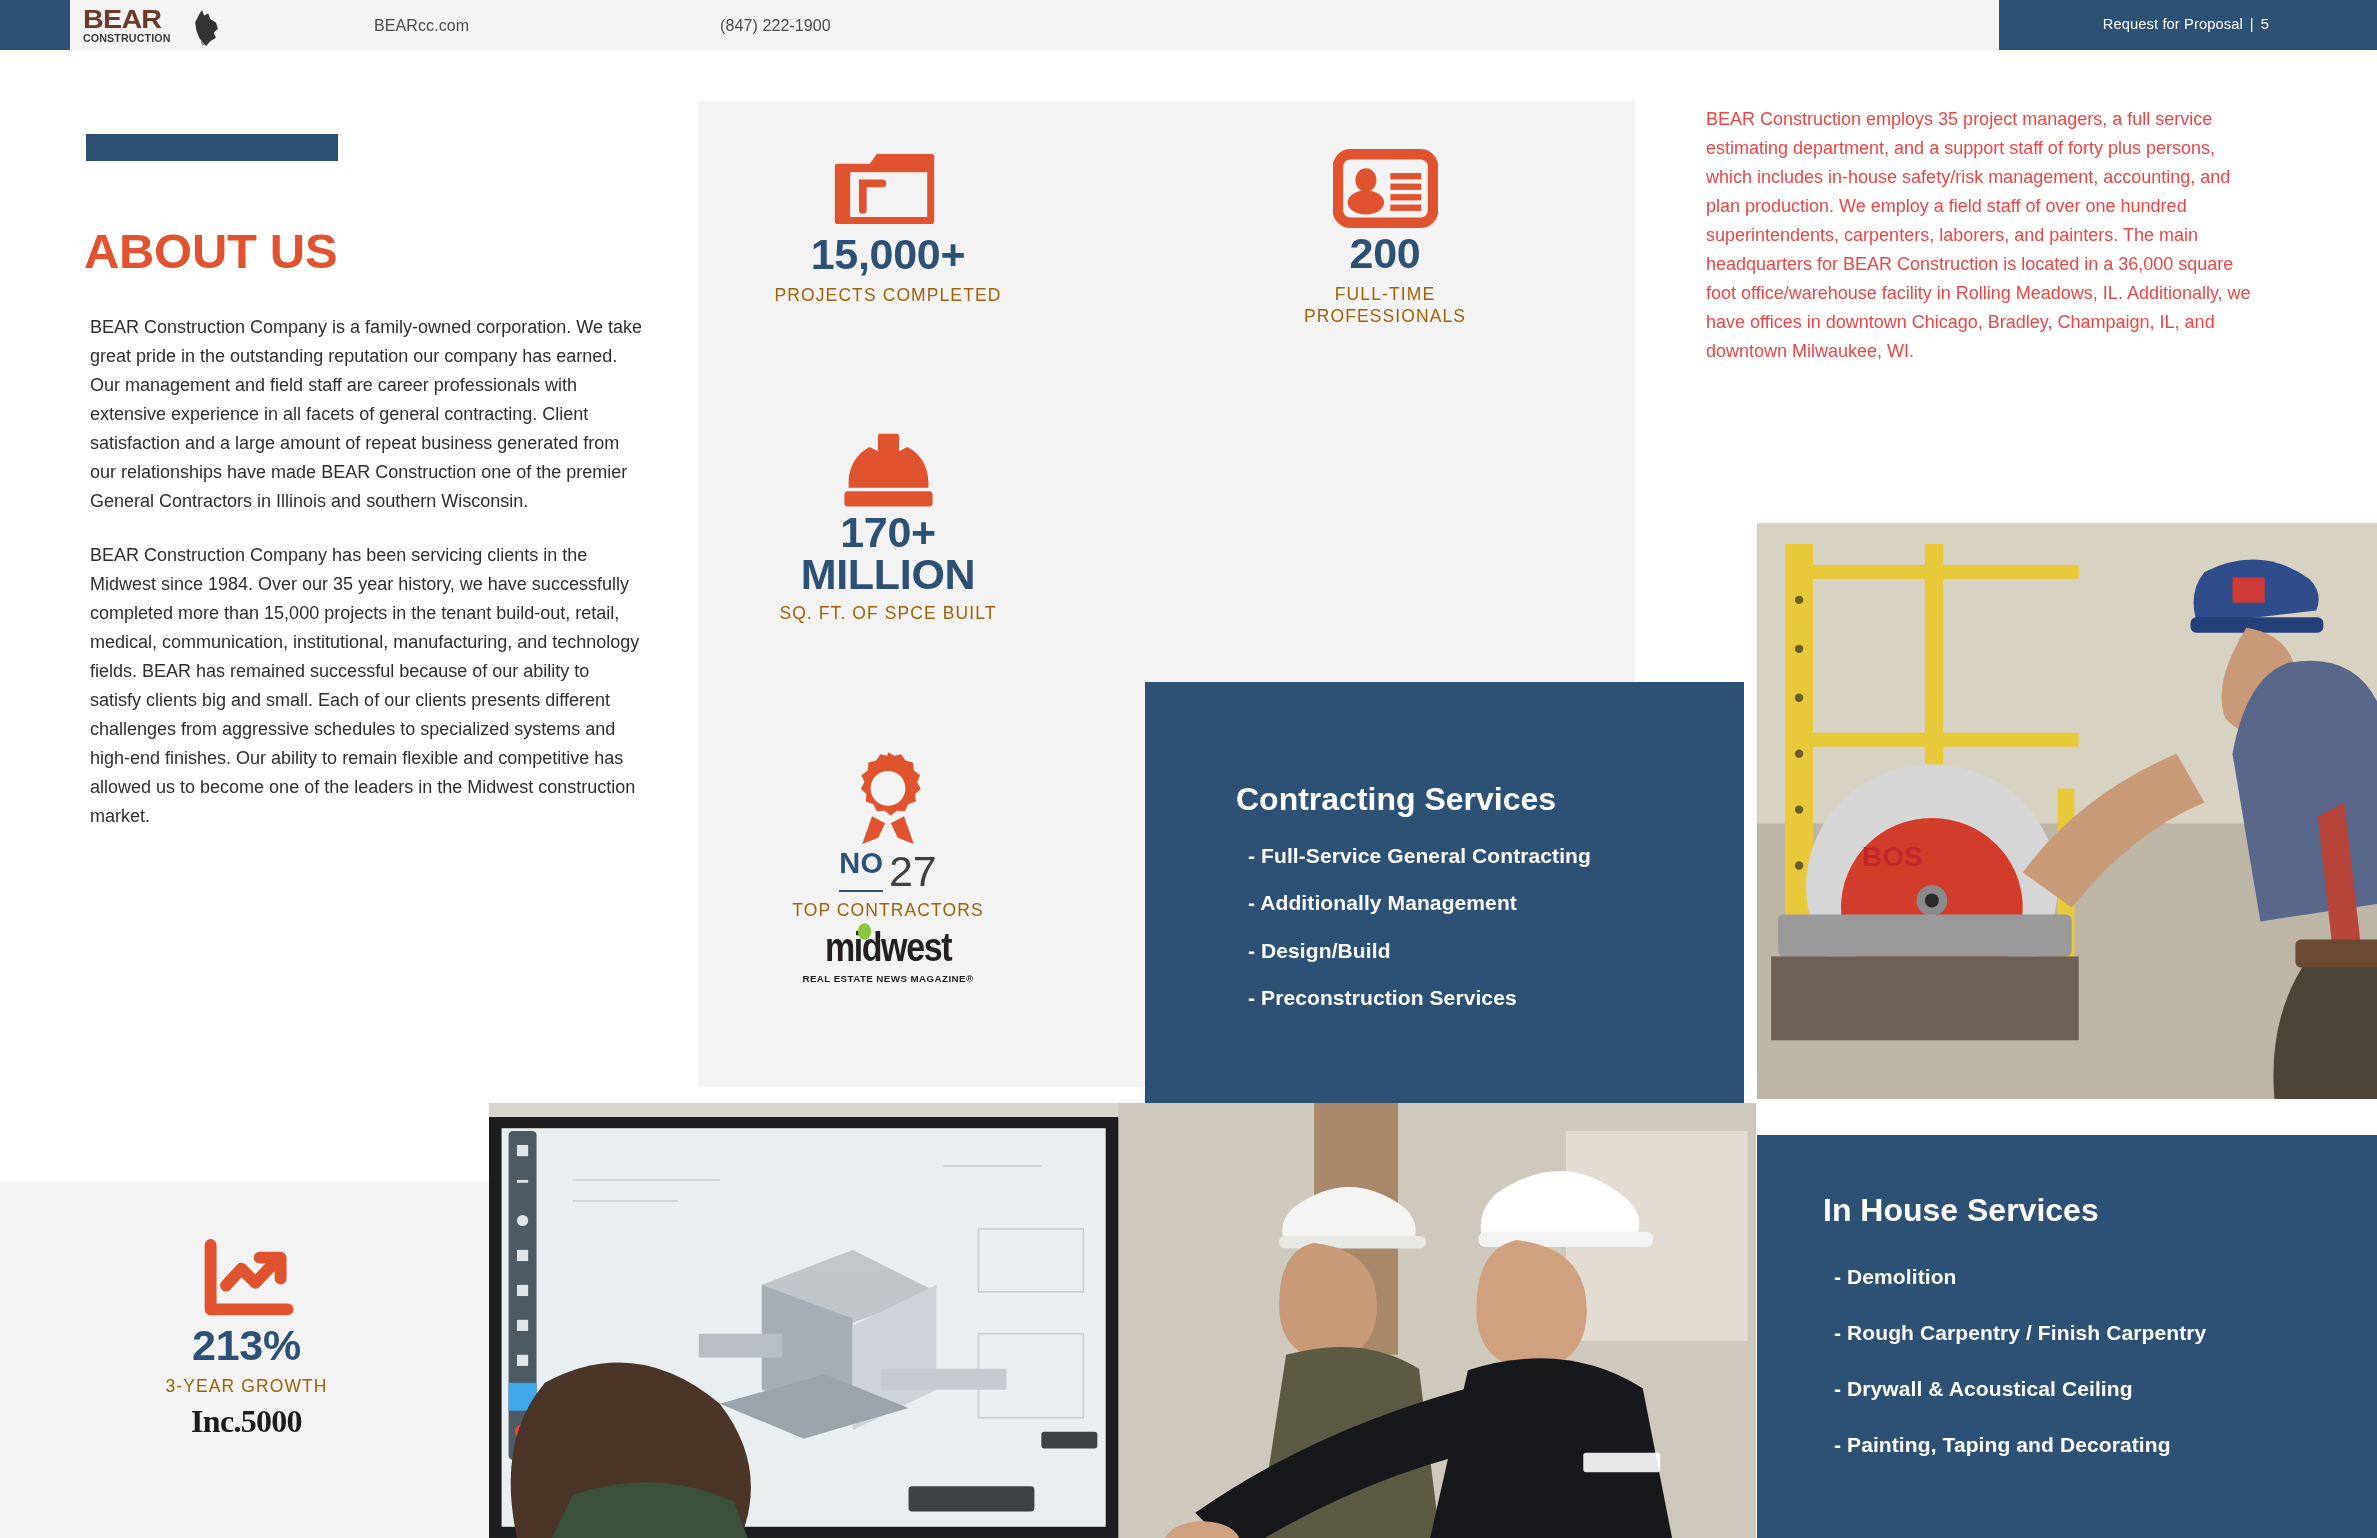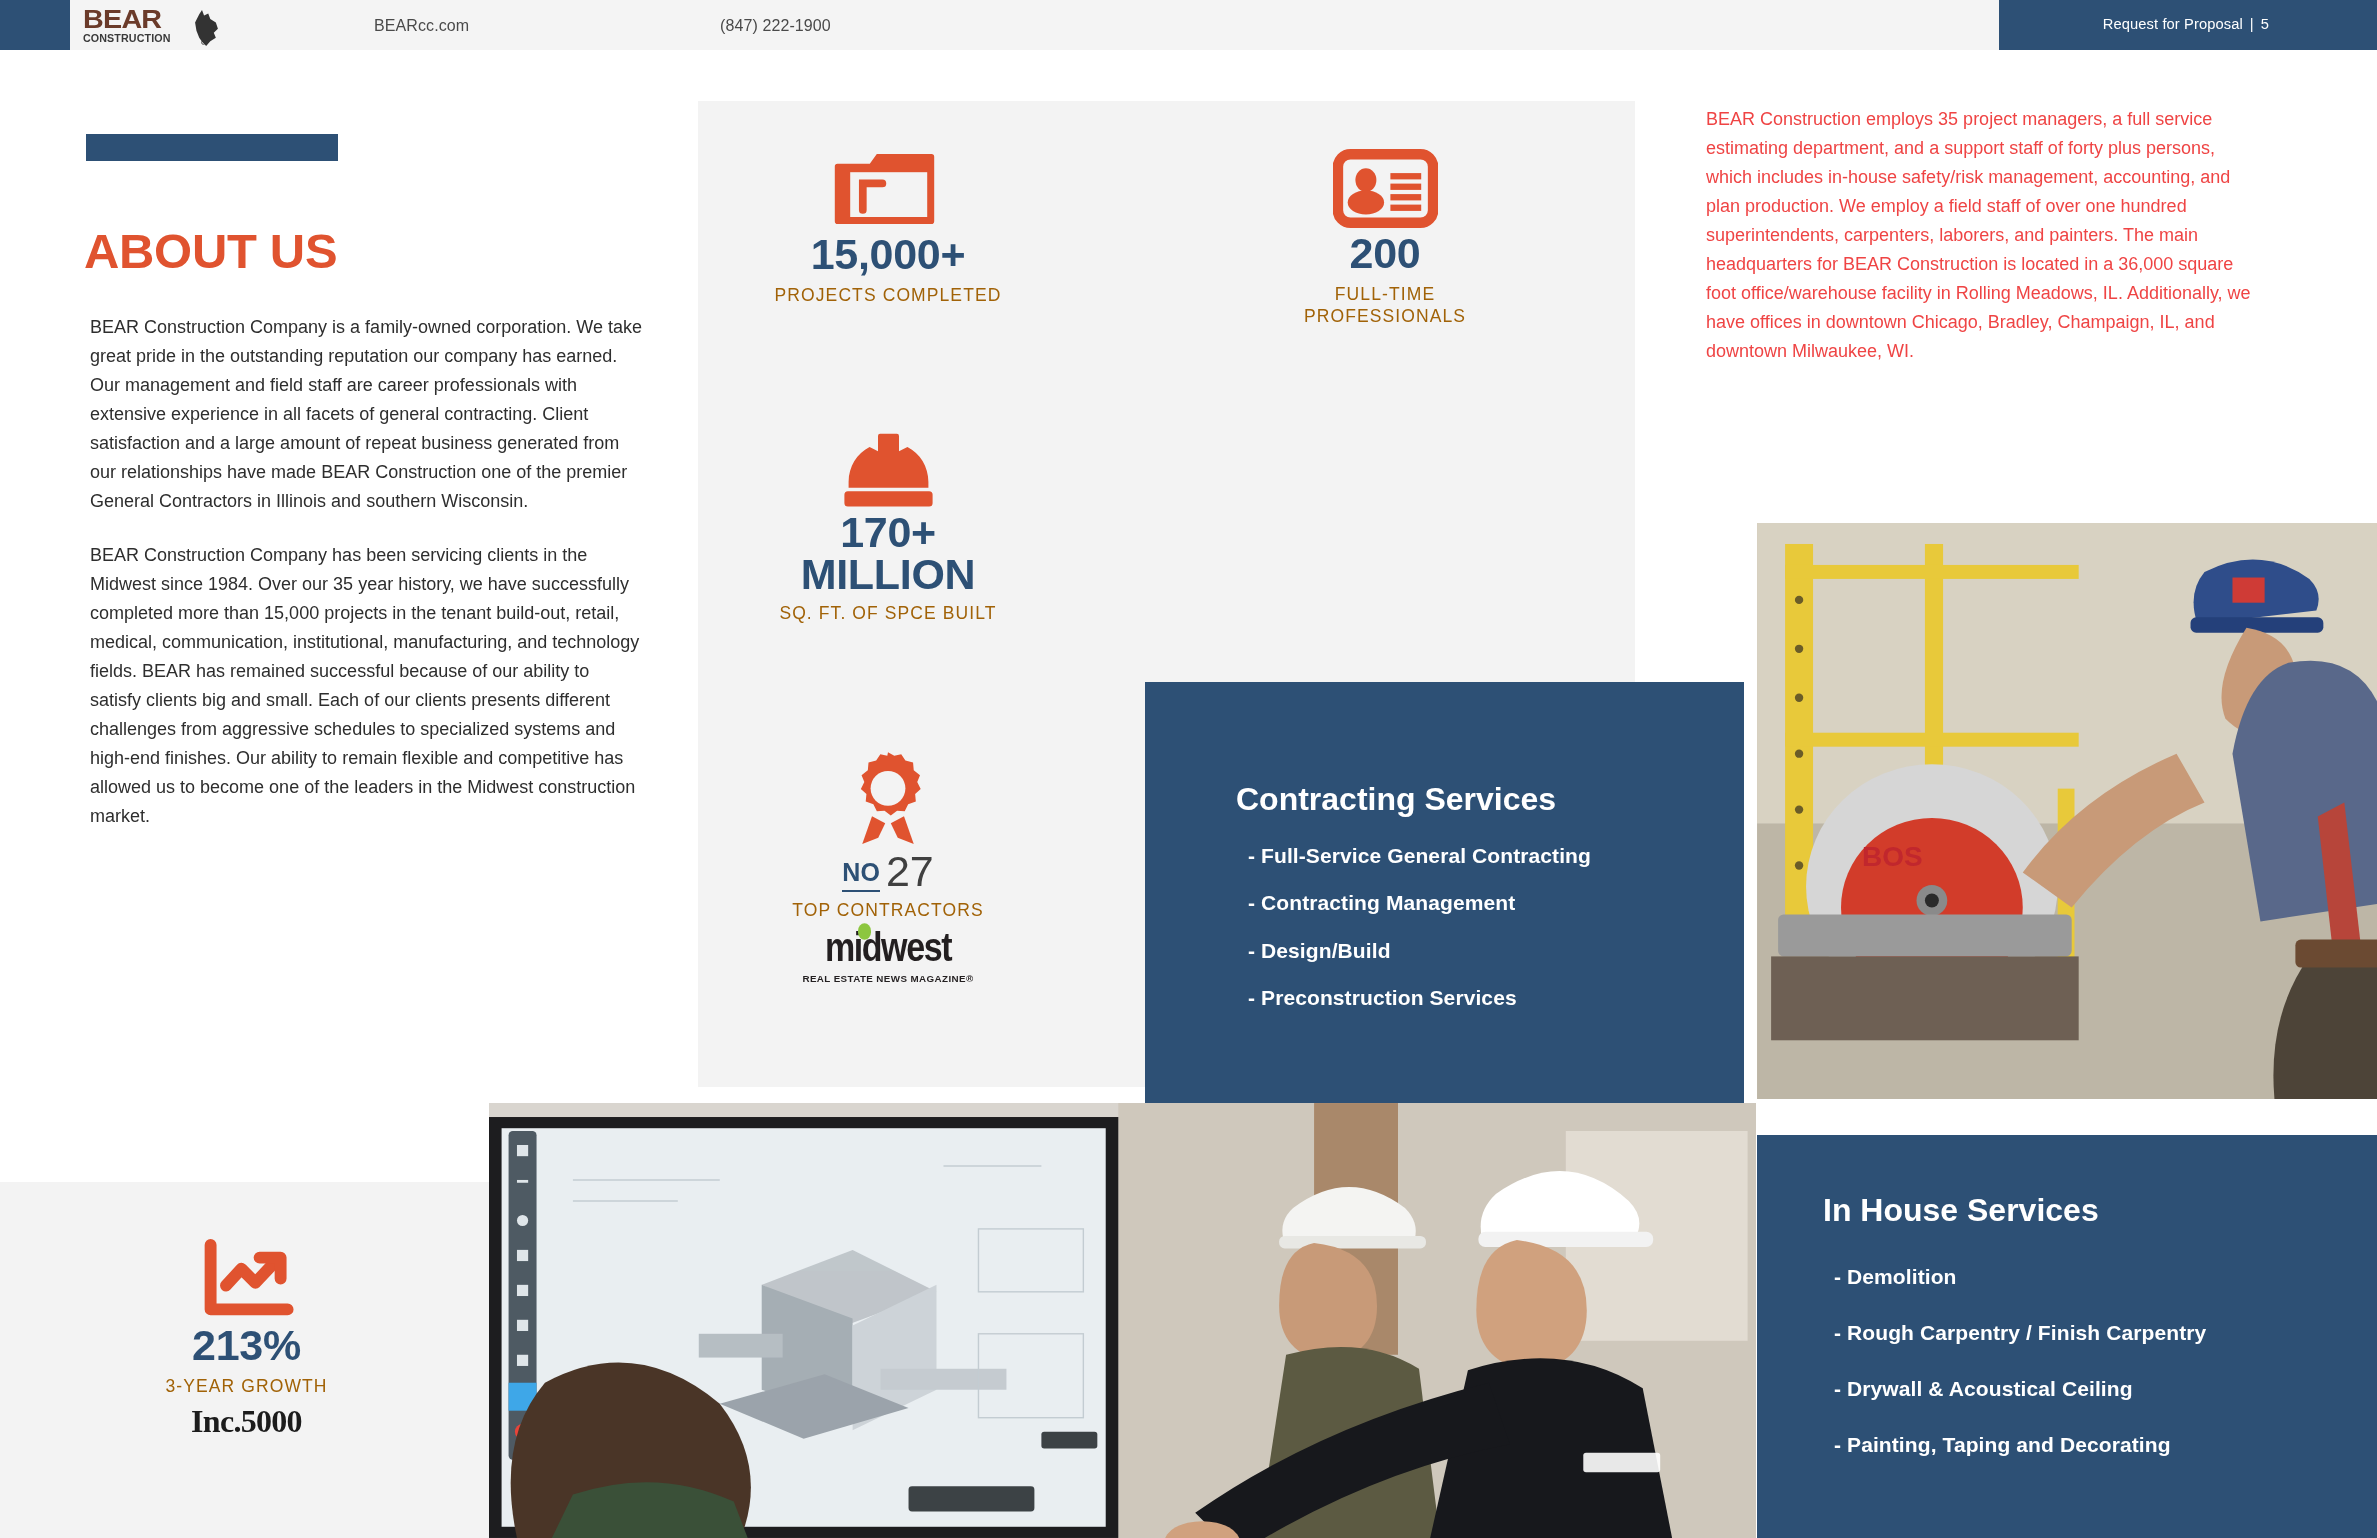--- a/index.html
+++ b/index.html
@@ -95,23 +95,23 @@
 
   .stat-projects { left:755px; top:147px; width:266px; }
   .stat-people   { left:1252px; top:147px; width:266px; }
   .stat-sqft     { left:755px; top:428px; width:266px; }
   .stat-leed     { left:1231px; top:428px; width:322px; }
   .stat-award    { left:762px; top:748px; width:252px; }
 
   
   .no27 { display:flex; align-items:flex-end; justify-content:center; gap:5.6px; }
   .no27 .no {
-    font-size:25px; font-weight:bold; color:#2d5075;
+    font-size:29px; font-weight:bold; color:#2d5075;
     line-height:22.4px; border-bottom:2.8px solid #2d5075;
-    padding-bottom:7px; letter-spacing:0.3px;
+    padding-bottom:16px; letter-spacing:0.3px;
   }
   .no27 .num {
     font-size:43px; font-weight:normal; color:#404040; line-height:41px;
   }
 
   
   .midwest { margin-top:11.2px; text-align:center; }
   .midwest-word {
     position:relative; display:inline-block;
     font-size:34px; font-weight:bold; color:#231f20;
@@ -325,21 +325,21 @@
       <path d="M840 400 l30 260 -40 10 -28 -250z" fill="#b7453a"></path>
       <path d="M790 620 q90 -20 130 40 l10 164 -190 0 q-10 -120 50 -204z" fill="#4d4438"></path>
       <rect x="770" y="596" width="170" height="40" rx="8" fill="#6b4a32"></rect>
     </svg>
   </div>
 
   <div class="panel-contracting">
     <div class="panel-title">Contracting Services</div>
     <div class="items">
       <div class="panel-item">- Full-Service General Contracting</div>
-      <div class="panel-item">- Contracting Management</div>
+      <div class="panel-item">- Additionally Management</div>
       <div class="panel-item">- Design/Build</div>
       <div class="panel-item">- Preconstruction Services</div>
     </div>
   </div>
 
   <div class="img-meeting">
     <svg width="1267" height="435" viewBox="0 0 1812 622">
       <rect width="1812" height="622" fill="#d9d5cf"></rect>
 
       <rect x="900" y="0" width="912" height="622" fill="#cfc8bc"></rect>

